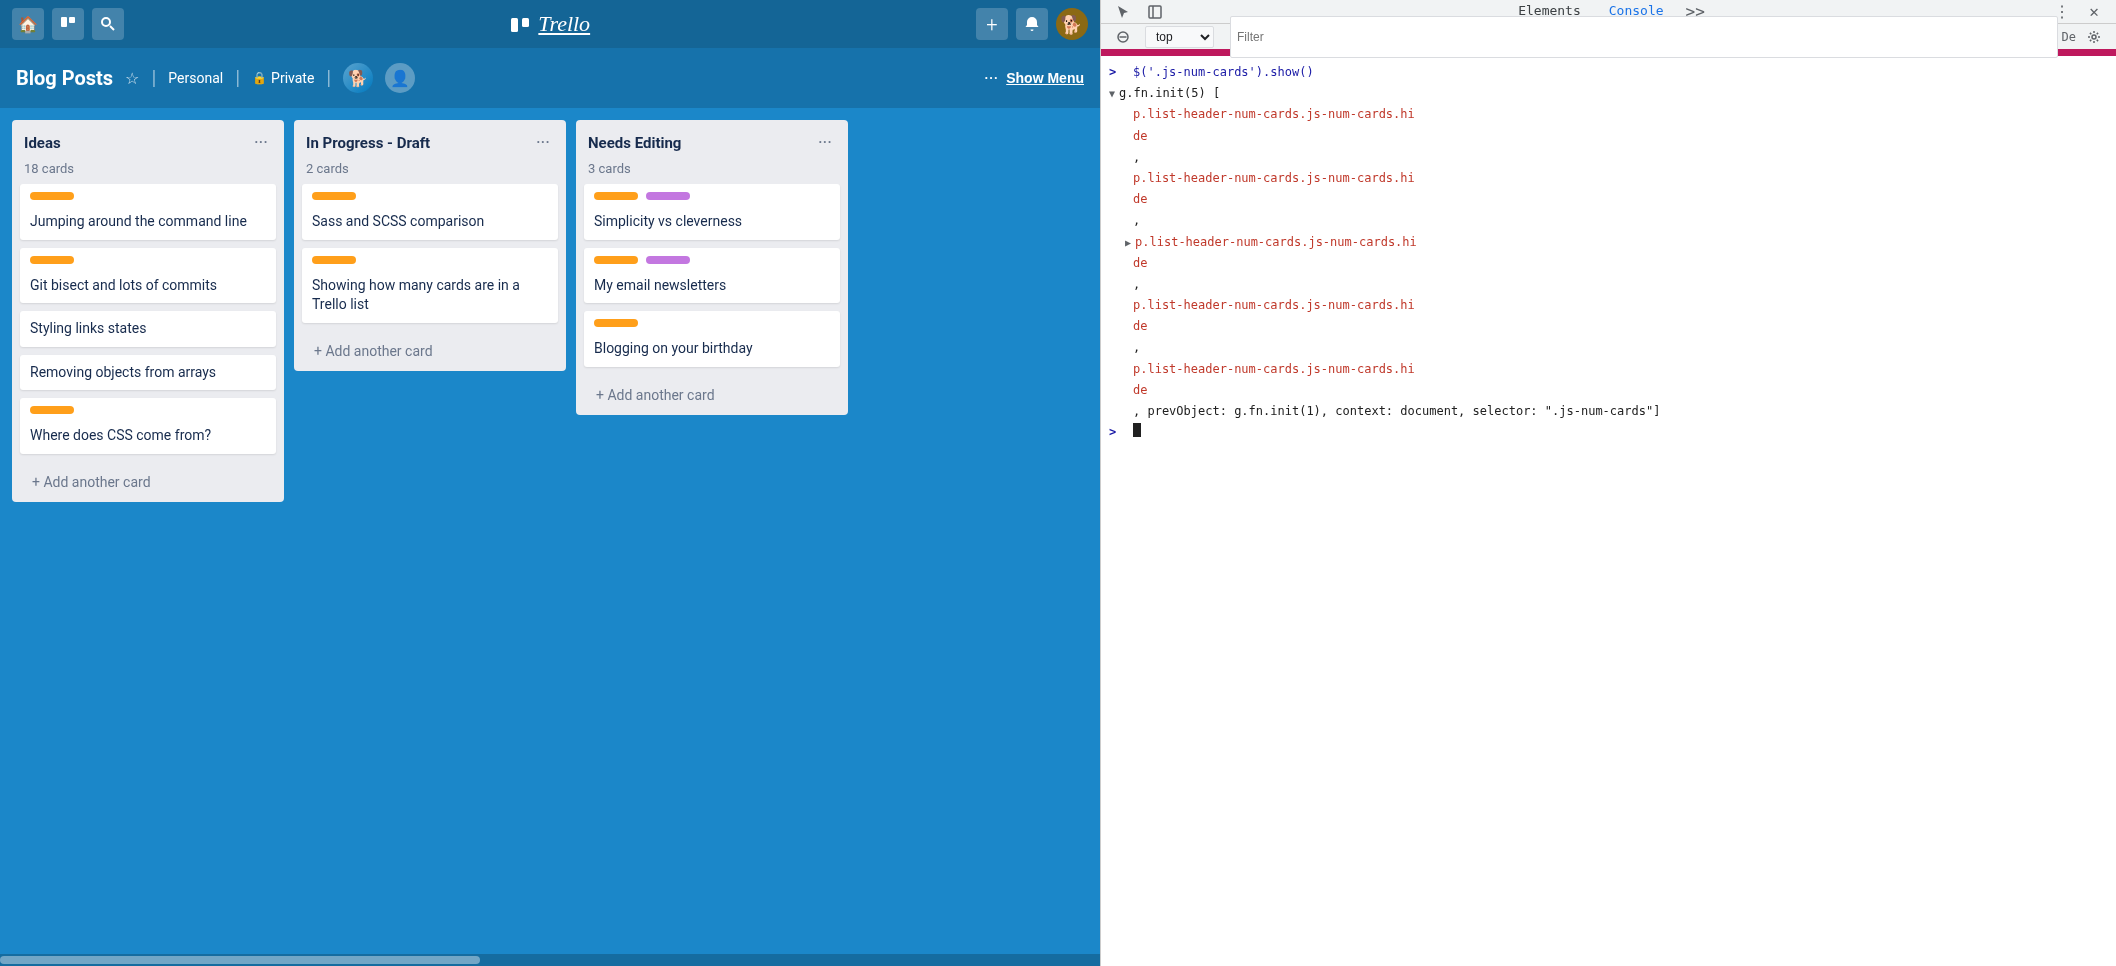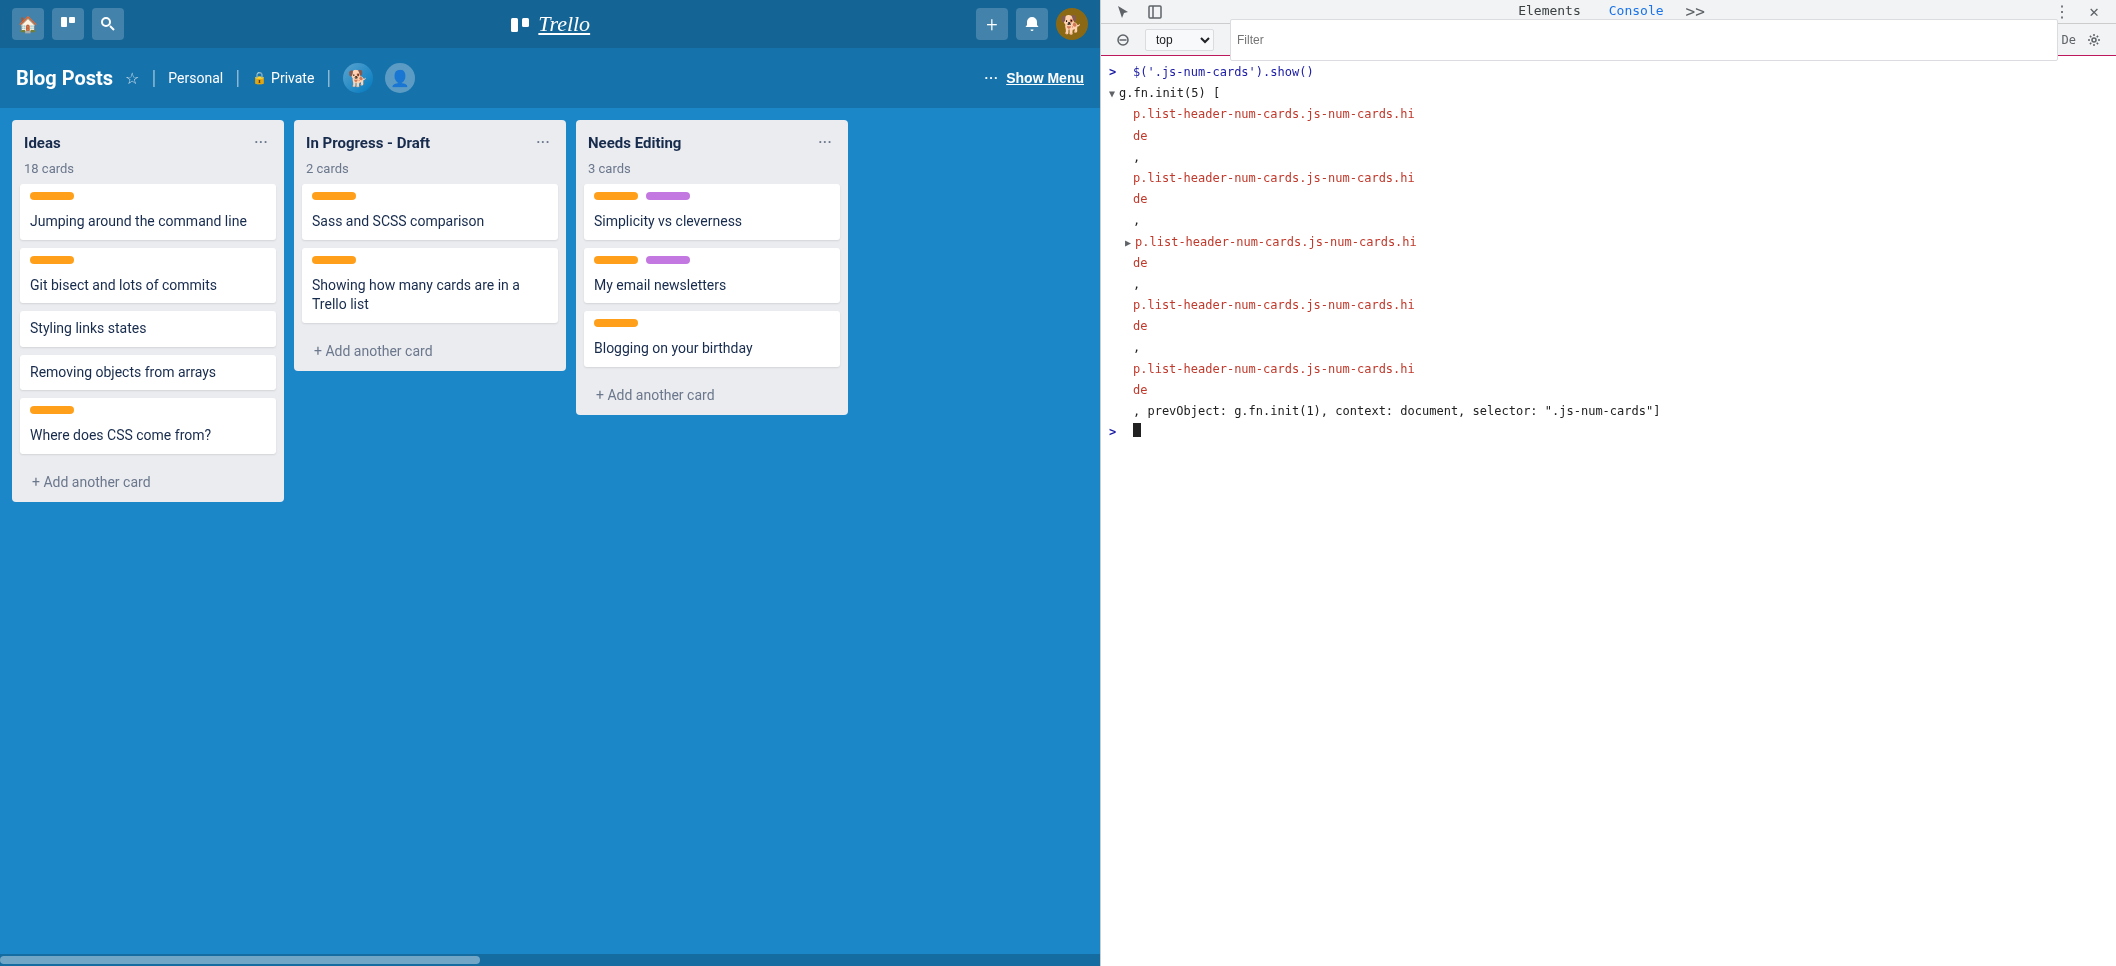--- a/index.html
+++ b/index.html
@@ -138,21 +138,21 @@
     .devtools-tab.active {
       color: #1a73e8;
       border-bottom: 2px solid #1a73e8;
     }
     .devtools-tab-more { padding: 4px 8px; font-size: 16px; color: #5f6368; cursor: pointer; }
 
     .devtools-toolbar {
       display: flex;
       align-items: center;
       background: #f1f3f4;
-      border-bottom: 1px solid #be185d;
+      border-bottom: 7px solid #be185d;
       padding: 0 8px;
       height: 32px;
       gap: 8px;
     }
     .devtools-context-select {
       background: #f8f9fa;
       border: 1px solid #dadce0;
       border-radius: 2px;
       padding: 2px 24px 2px 6px;
       font-size: 12px;

